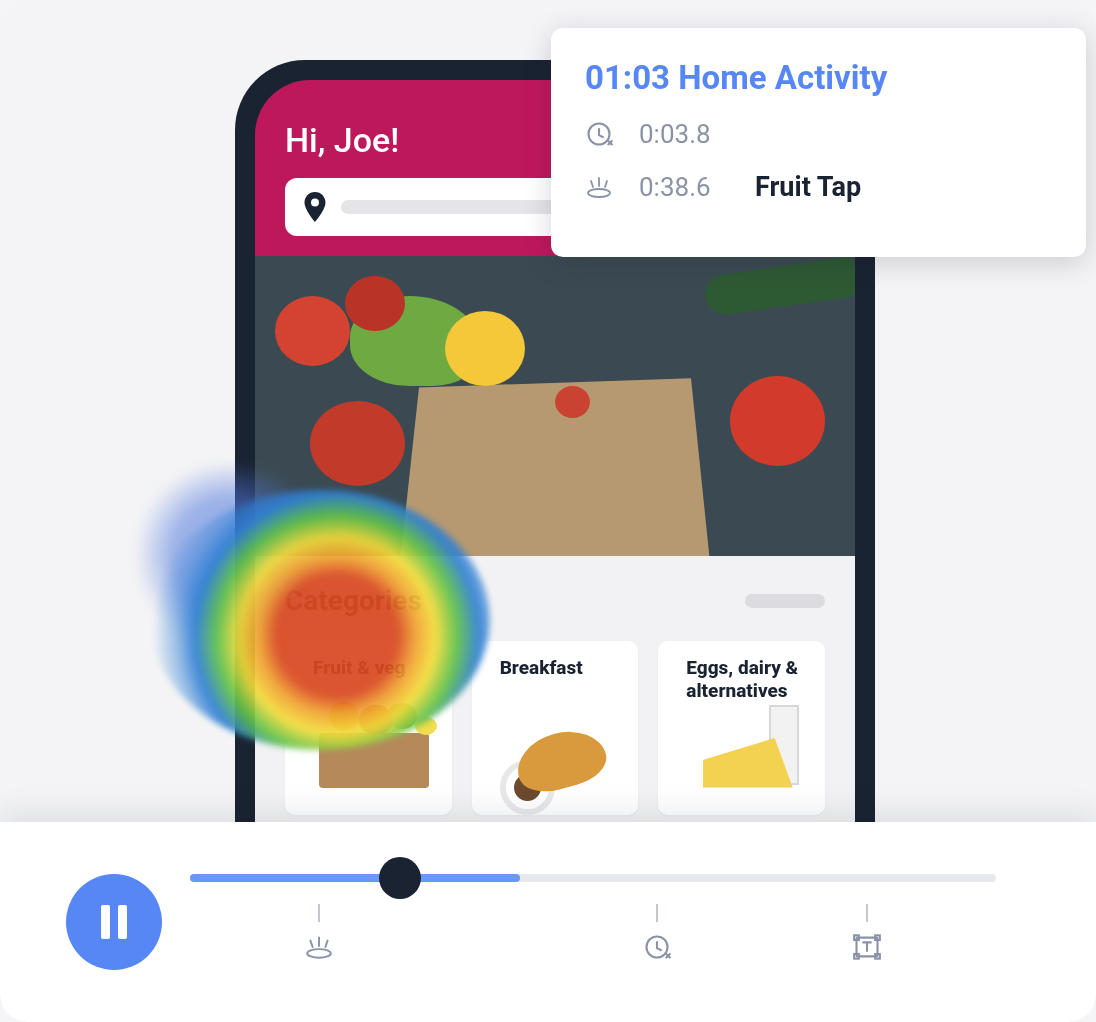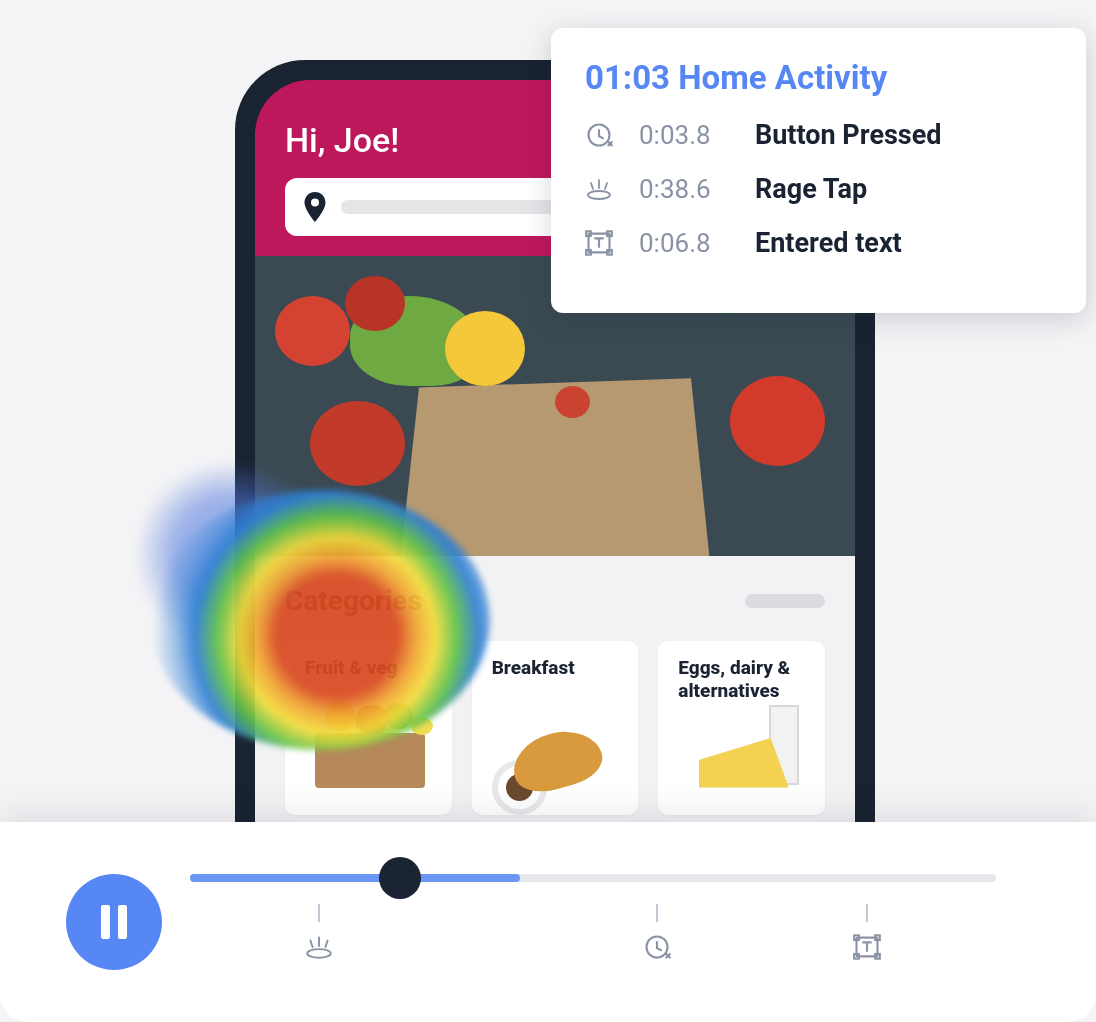--- a/index.html
+++ b/index.html
@@ -67,21 +67,21 @@
   .cherry { width: 35px; height: 32px; background: #c94330; left: 300px; top: 130px; }
 
   .content-area { background: #f2f2f4; padding: 28px 30px 0 30px; height: 400px; }
   .cat-row { display: flex; align-items: center; justify-content: space-between; margin-bottom: 24px; }
   .cat-title { font-size: 28px; font-weight: 700; color: #444; }
   .cat-placeholder { width: 80px; height: 14px; background: #dcdce0; border-radius: 7px; }
 
   .cards { display: flex; gap: 20px; }
   .card {
     flex: 1; background: #fff; border-radius: 10px;
-    padding: 16px 16px 10px 20px;
+    padding: 16px 16px 10px 28px;
     box-shadow: 0 1px 3px rgba(0,0,0,0.04);
     min-height: 170px;
   }
   .card-title { font-size: 19px; font-weight: 800; color: #1a2332; line-height: 1.2; margin-bottom: 10px; min-height: 48px; }
   .card-img { position: relative; height: 90px; display: flex; align-items: center; justify-content: center; }
 
   
   .crate { width: 110px; height: 55px; background: #b5895a; border-radius: 4px; position: relative; }
   .crate::before { content:""; position:absolute; top:-32px; left:10px; width:30px; height:30px; background:#e0c93a; border-radius:50%; }
   .crate::after { content:""; position:absolute; top:-28px; left:40px; width:34px; height:30px; background:#c94330; border-radius:50%; box-shadow: 26px -4px 0 -2px #6fa942, 50px 6px 0 -6px #f0dd50; }
@@ -245,48 +245,33 @@
 
     <div class="event-row">
       <span class="event-icon">
         <svg viewBox="0 0 24 24" width="28" height="28" fill="none" stroke="#8a93a6" stroke-width="1.8">
             <circle cx="12" cy="12" r="9"></circle>
             <path d="M12 7v6l4 2"></path>
             <path d="M20 18l3 3M23 18l-3 3" stroke-linecap="round"></path>
           </svg>
       </span>
       <span class="event-time">0:03.8</span>
-      <span class="event-label">Button Pressed</span>
     </div>
 
     <div class="event-row">
       <span class="event-icon">
         <svg viewBox="0 0 28 24" width="30" height="26" fill="none" stroke="#8a93a6" stroke-width="1.8" stroke-linecap="round">
             <ellipse cx="14" cy="18" rx="11" ry="4"></ellipse>
             <path d="M8 12l-2-6M14 11V3M20 12l2-6"></path>
           </svg>
       </span>
       <span class="event-time">0:38.6</span>
-      <span class="event-label">Rage Tap</span>
-    </div>
-
-    <div class="event-row">
-      <span class="event-icon">
-        <svg viewBox="0 0 24 24" width="28" height="28" fill="none" stroke="#8a93a6" stroke-width="1.8">
-            <rect x="3" y="4" width="18" height="16" rx="1"></rect>
-            <path d="M8 8h8M12 8v8"></path>
-            <rect x="1" y="2" width="4" height="4"></rect>
-            <rect x="19" y="2" width="4" height="4"></rect>
-            <rect x="1" y="18" width="4" height="4"></rect>
-            <rect x="19" y="18" width="4" height="4"></rect>
-          </svg>
-      </span>
-      <span class="event-time">0:06.8</span>
-      <span class="event-label">Entered text</span>
-    </div>
+      <span class="event-label">Fruit Tap</span>
+    </div>
+
   </div>
 
   <div class="player">
     <div class="pause-btn">
       <span class="pause-bars">
           <span></span>
           <span></span>
         </span>
     </div>
 

